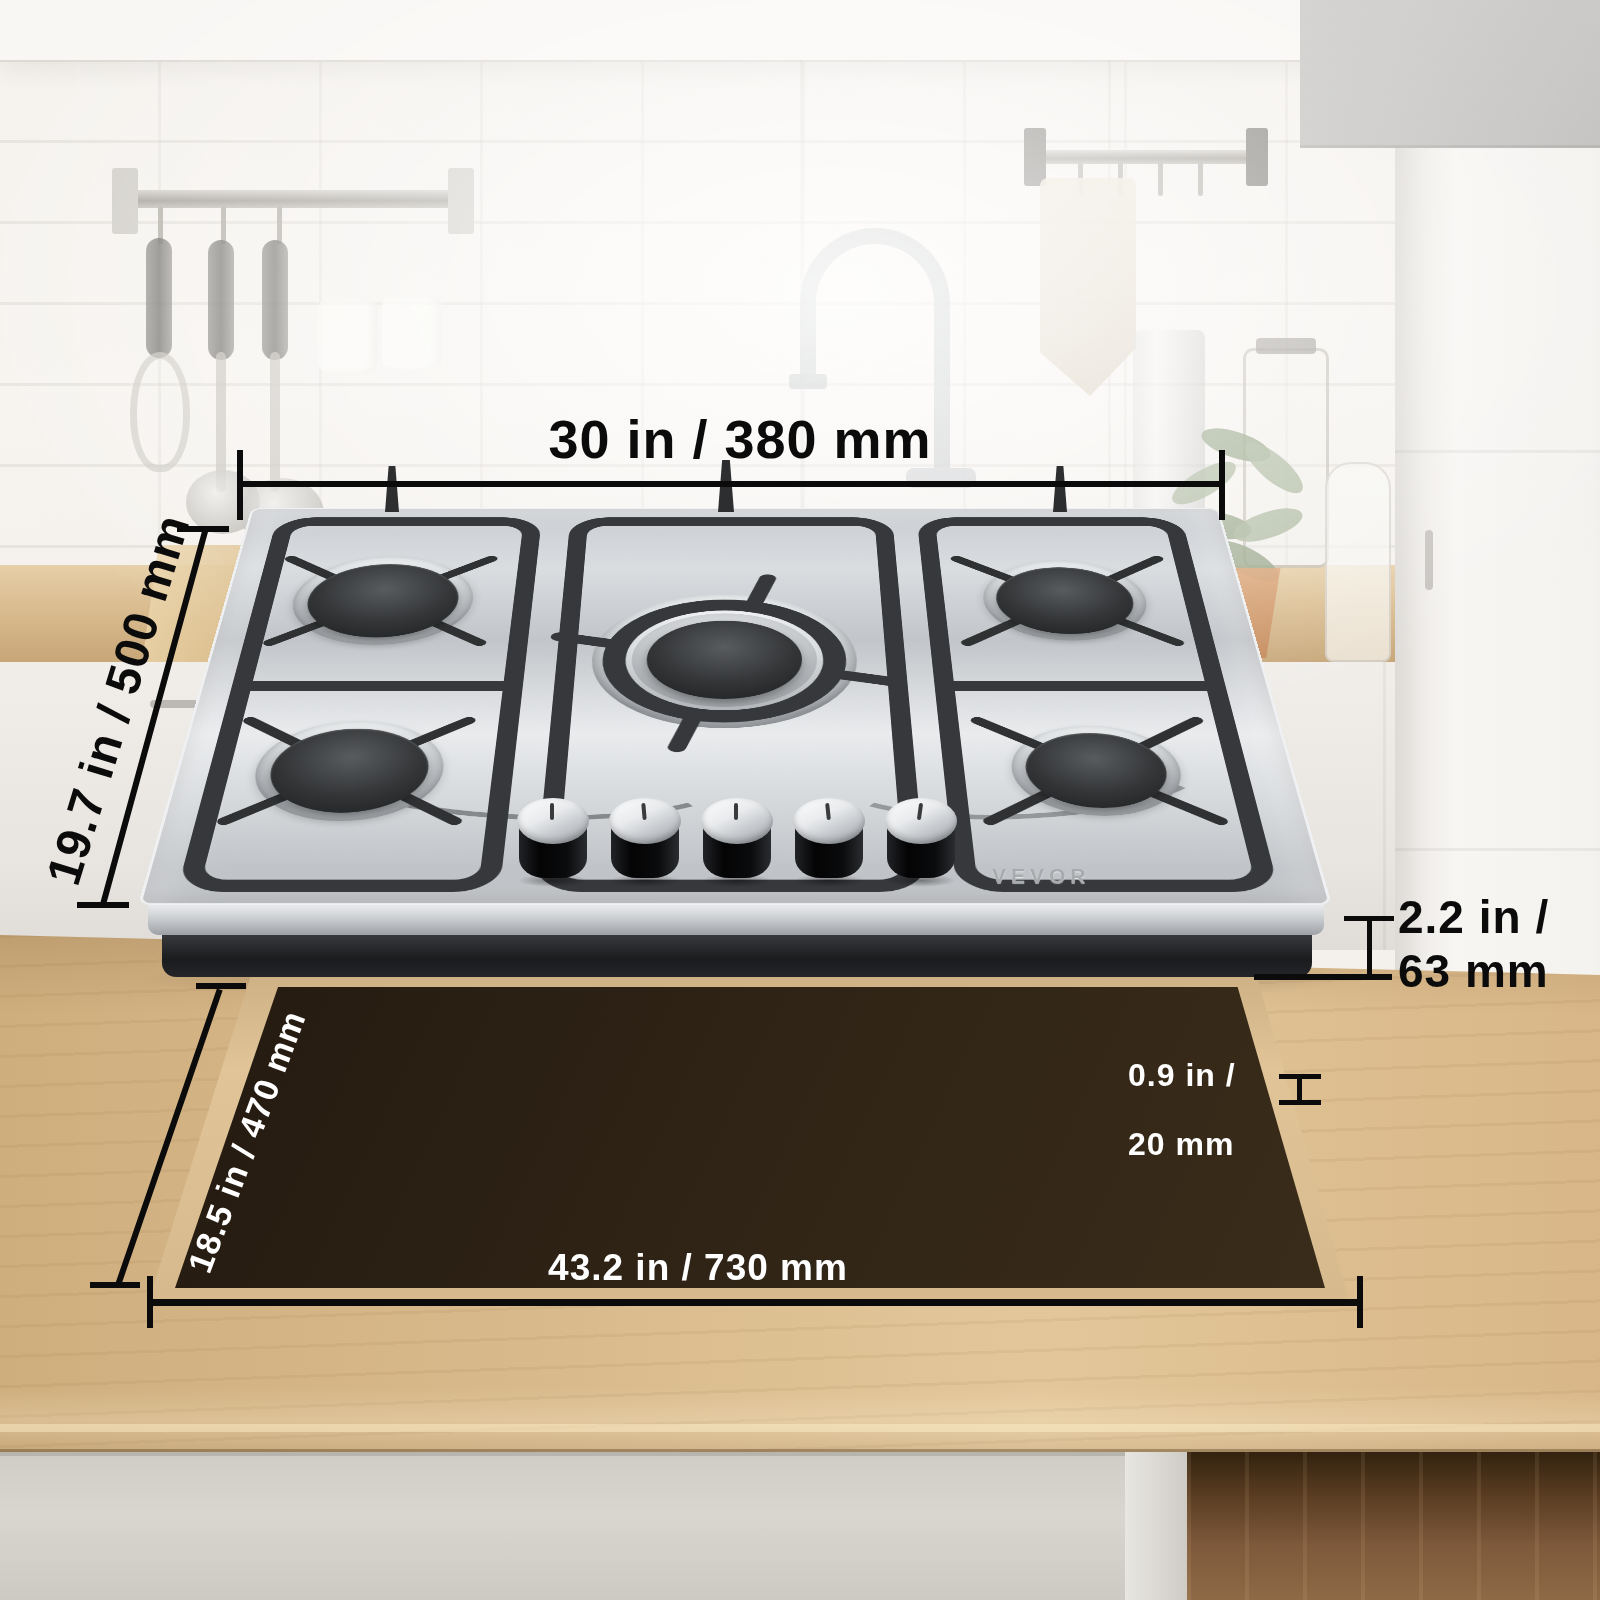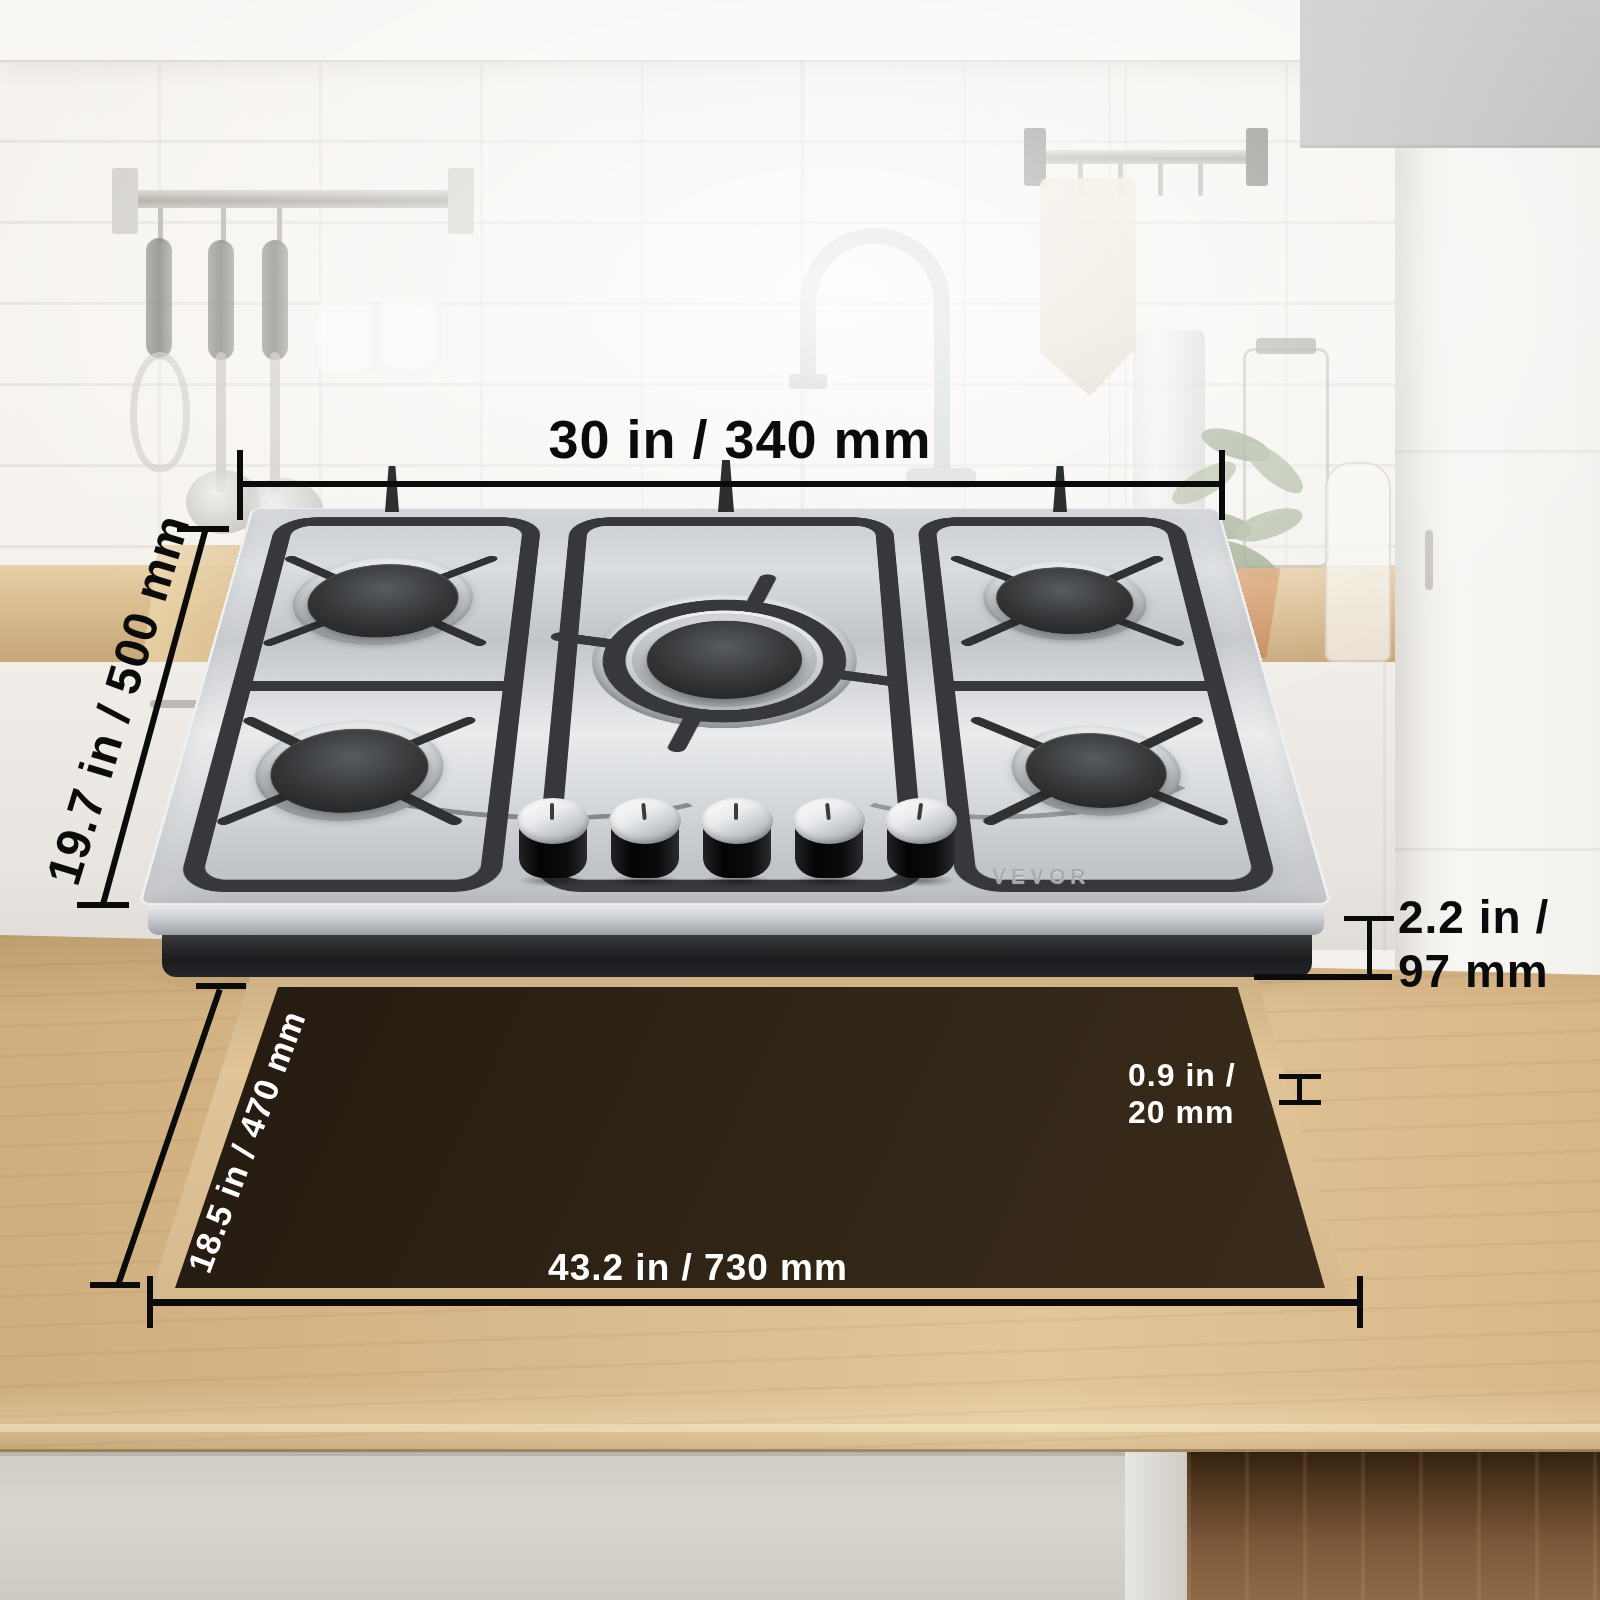--- a/index.html
+++ b/index.html
@@ -368,41 +368,41 @@
     <div class="knob-body"></div>
     <div class="knob-top"></div>
     <div class="knob-mark"></div>
   </div>
   <div class="brand">VEVOR</div>
 
   <div class="ann" style="left:0;top:0;width:0;height:0;">
     <div class="dim dw-line"></div>
     <div class="dim dw-tick-l"></div>
     <div class="dim dw-tick-r"></div>
-    <div class="lab dw-label">30 in / 340 mm</div>
+    <div class="lab dw-label">30 in / 380 mm</div>
 
     <div class="dim dd-line"></div>
     <div class="dim dd-tick-t"></div>
     <div class="dim dd-tick-b"></div>
     <div class="lab dd-label">19.7 in / 500 mm</div>
 
     <div class="dim dh-vline"></div>
     <div class="dim dh-tick-t"></div>
     <div class="dim dh-tick-b"></div>
     <div class="lab dh-label">
       <span style="position:static;display:block;">2.2 in /</span>
-      <span style="position:static;display:block;">97 mm</span>
+      <span style="position:static;display:block;">63 mm</span>
     </div>
 
     <div class="dim dt-vline"></div>
     <div class="dim dt-tick-t"></div>
     <div class="dim dt-tick-b"></div>
     <div class="lab lab-light dt-label">
       <span style="position:static;display:block;">0.9 in /</span>
-      <span style="position:static;display:block;">20 mm</span>
+      <span style="position:static;display:block;margin-top:32px;">20 mm</span>
     </div>
 
     <div class="dim cd-line"></div>
     <div class="dim cd-tick-t"></div>
     <div class="dim cd-tick-b"></div>
     <div class="lab lab-light cd-label">18.5 in / 470 mm</div>
 
     <div class="lab lab-light cw-label">43.2 in / 730 mm</div>
     <div class="dim cw-line"></div>
     <div class="dim cw-tick-l"></div>

